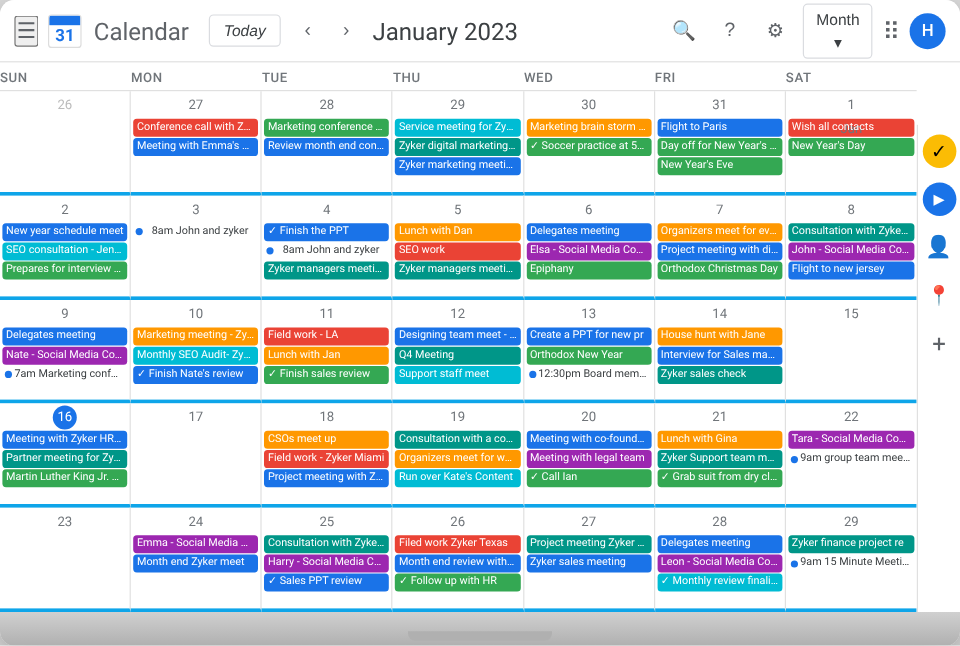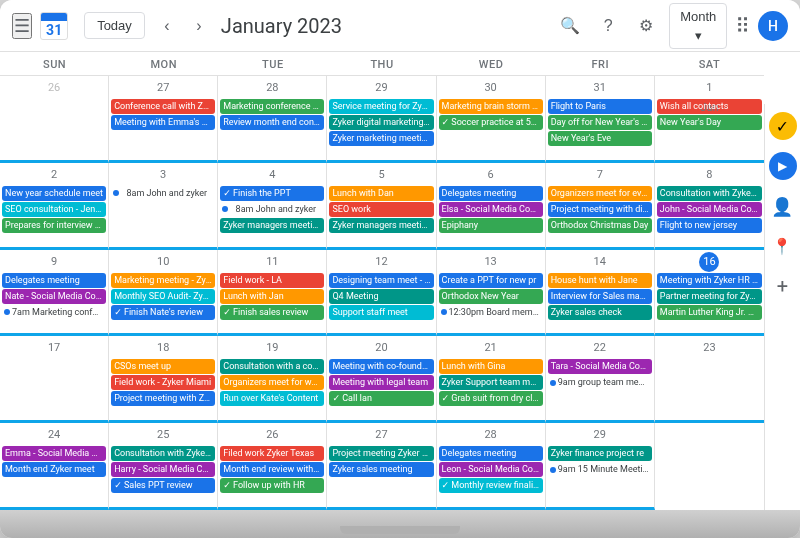--- a/index.html
+++ b/index.html
@@ -76,20 +76,21 @@
     .cal-title-text { font-size: 20px; color: #5f6368; font-weight: 400; margin-left: 2px; }
     .today-btn {
       border: 1px solid #dadce0;
       background: white;
       border-radius: 4px;
       padding: 5px 12px;
       font-size: 13px;
       cursor: pointer;
       color: #3c4043;
       margin-left: 8px;
+      font-style: italic;
     }
     .nav-arrows { display: flex; gap: 4px; }
     .nav-arrow {
       width: 28px; height: 28px;
       border-radius: 50%;
       border: none;
       background: transparent;
       cursor: pointer;
       font-size: 16px;
       color: #5f6368;
@@ -161,21 +162,20 @@
       flex: 1;
       overflow: hidden;
       margin-right: 36px;
     }
     .day-headers {
       display: grid;
       grid-template-columns: repeat(7, 1fr);
       border-bottom: 1px solid #e0e0e0;
     }
     .day-header {
-      text-align: center;
       font-size: 11px;
       font-weight: 500;
       color: #70757a;
       padding: 6px 0 4px;
       text-transform: uppercase;
       letter-spacing: 0.5px;
     }
     .cal-grid {
       display: grid;
       grid-template-columns: repeat(7, 1fr);
@@ -251,20 +251,21 @@
   <div class="monitor-screen">
 
     <div class="cal-header">
       <button class="hamburger-icon">☰</button>
       <div class="cal-logo">
         <div class="logo-icon">
           <div class="logo-top"></div>
           <div class="logo-bottom">31</div>
         </div>
       </div>
+      <span class="cal-title-text">Calendar</span>
       <button class="today-btn">Today</button>
       <div class="nav-arrows">
         <button class="nav-arrow">‹</button>
         <button class="nav-arrow">›</button>
       </div>
       <span class="month-year">January 2023</span>
       <div class="header-icons">
         <button class="header-icon-btn">🔍</button>
         <button class="header-icon-btn">?</button>
         <button class="header-icon-btn">⚙</button>
@@ -397,20 +398,23 @@
               <div class="event green">Orthodox New Year</div>
               <div class="event dot blue-dot">12:30pm Board members</div>
             </div>
             <div class="day-cell">
               <div class="day-num">14</div>
               <div class="event orange">House hunt with Jane</div>
               <div class="event blue">Interview for Sales manage</div>
               <div class="event teal">Zyker sales check</div>
             </div>
             <div class="day-cell">
+              <div class="day-num">15</div>
+            </div>
+            <div class="day-cell">
               <div class="day-num today">16</div>
               <div class="event blue">Meeting with Zyker HR tea</div>
               <div class="event teal">Partner meeting for Zyker I</div>
               <div class="event green">Martin Luther King Jr. day</div>
             </div>
             <div class="day-cell">
               <div class="day-num">17</div>
             </div>
             <div class="day-cell">
               <div class="day-num">18</div>

